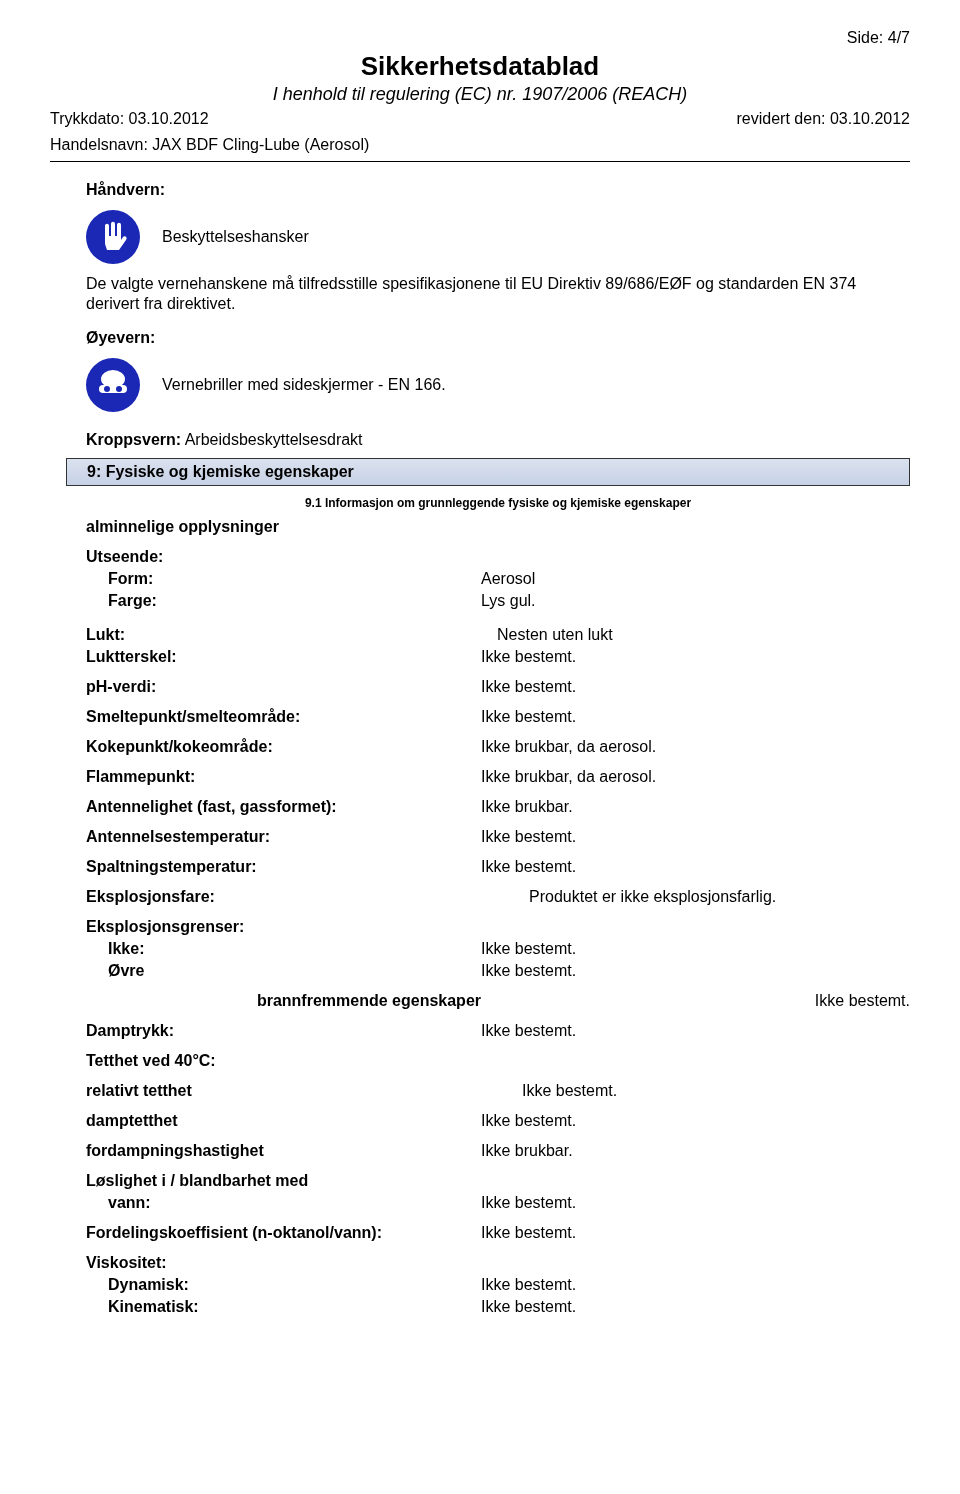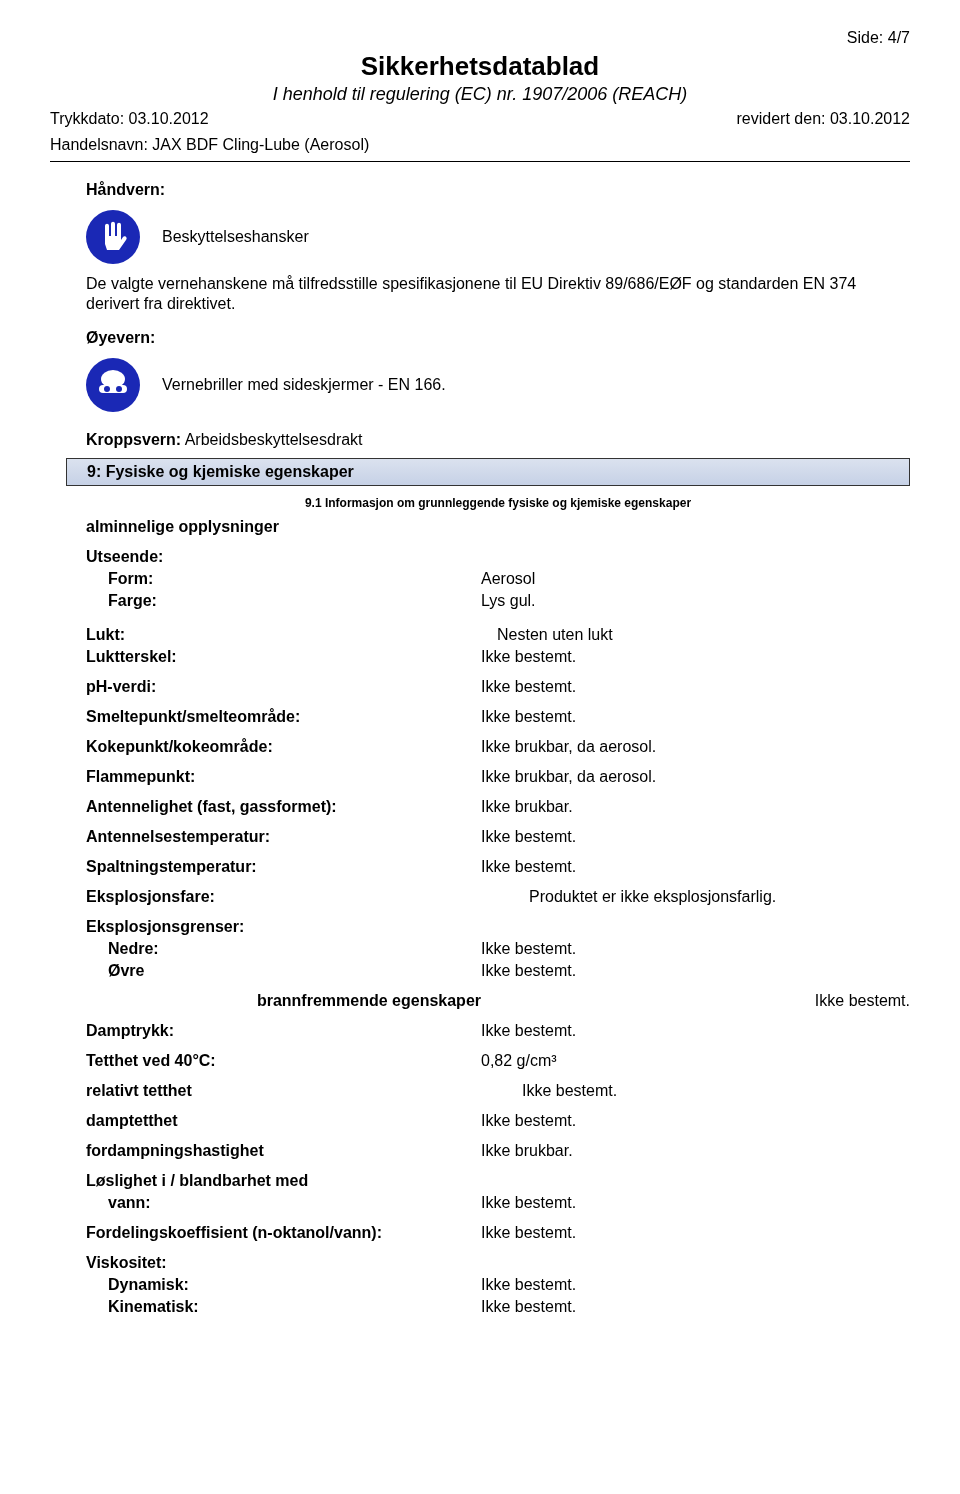--- a/index.html
+++ b/index.html
@@ -191,41 +191,40 @@
     <div class="kv-val">Ikke bestemt.</div>
   </div>
 
   <div class="kv-row" style="margin-top:10px;gap:48px;">
     <div class="kv-key">Eksplosjonsfare:</div>
     <div class="kv-val">Produktet er ikke eksplosjonsfarlig.</div>
   </div>
 
   <div class="group-head" style="margin-top:10px;">Eksplosjonsgrenser:</div>
   <div class="kv-row">
-    <div class="kv-key indent-bold"><span class="indent">Nedre:</span></div>
+    <div class="kv-key indent-bold"><span class="indent">Ikke:</span></div>
     <div class="kv-val">Ikke bestemt.</div>
   </div>
   <div class="kv-row">
     <div class="kv-key indent-bold"><span class="indent">Øvre</span></div>
     <div class="kv-val">Ikke bestemt.</div>
   </div>
 
   <div class="kv-row" style="margin-top:10px;text-align:right;">
     <div class="kv-key">brannfremmende egenskaper</div>
     <div class="kv-val">Ikke bestemt.</div>
   </div>
 
   <div class="kv-row" style="margin-top:10px;">
     <div class="kv-key">Damptrykk:</div>
     <div class="kv-val">Ikke bestemt.</div>
   </div>
 
   <div class="kv-row" style="margin-top:10px;">
     <div class="kv-key">Tetthet ved 40°C:</div>
-    <div class="kv-val">0,82 g/cm³</div>
   </div>
 
   <div class="kv-row" style="margin-top:10px;gap:41px;">
     <div class="kv-key">relativt tetthet</div>
     <div class="kv-val">Ikke bestemt.</div>
   </div>
 
   <div class="kv-row" style="margin-top:10px;">
     <div class="kv-key">damptetthet</div>
     <div class="kv-val">Ikke bestemt.</div>

